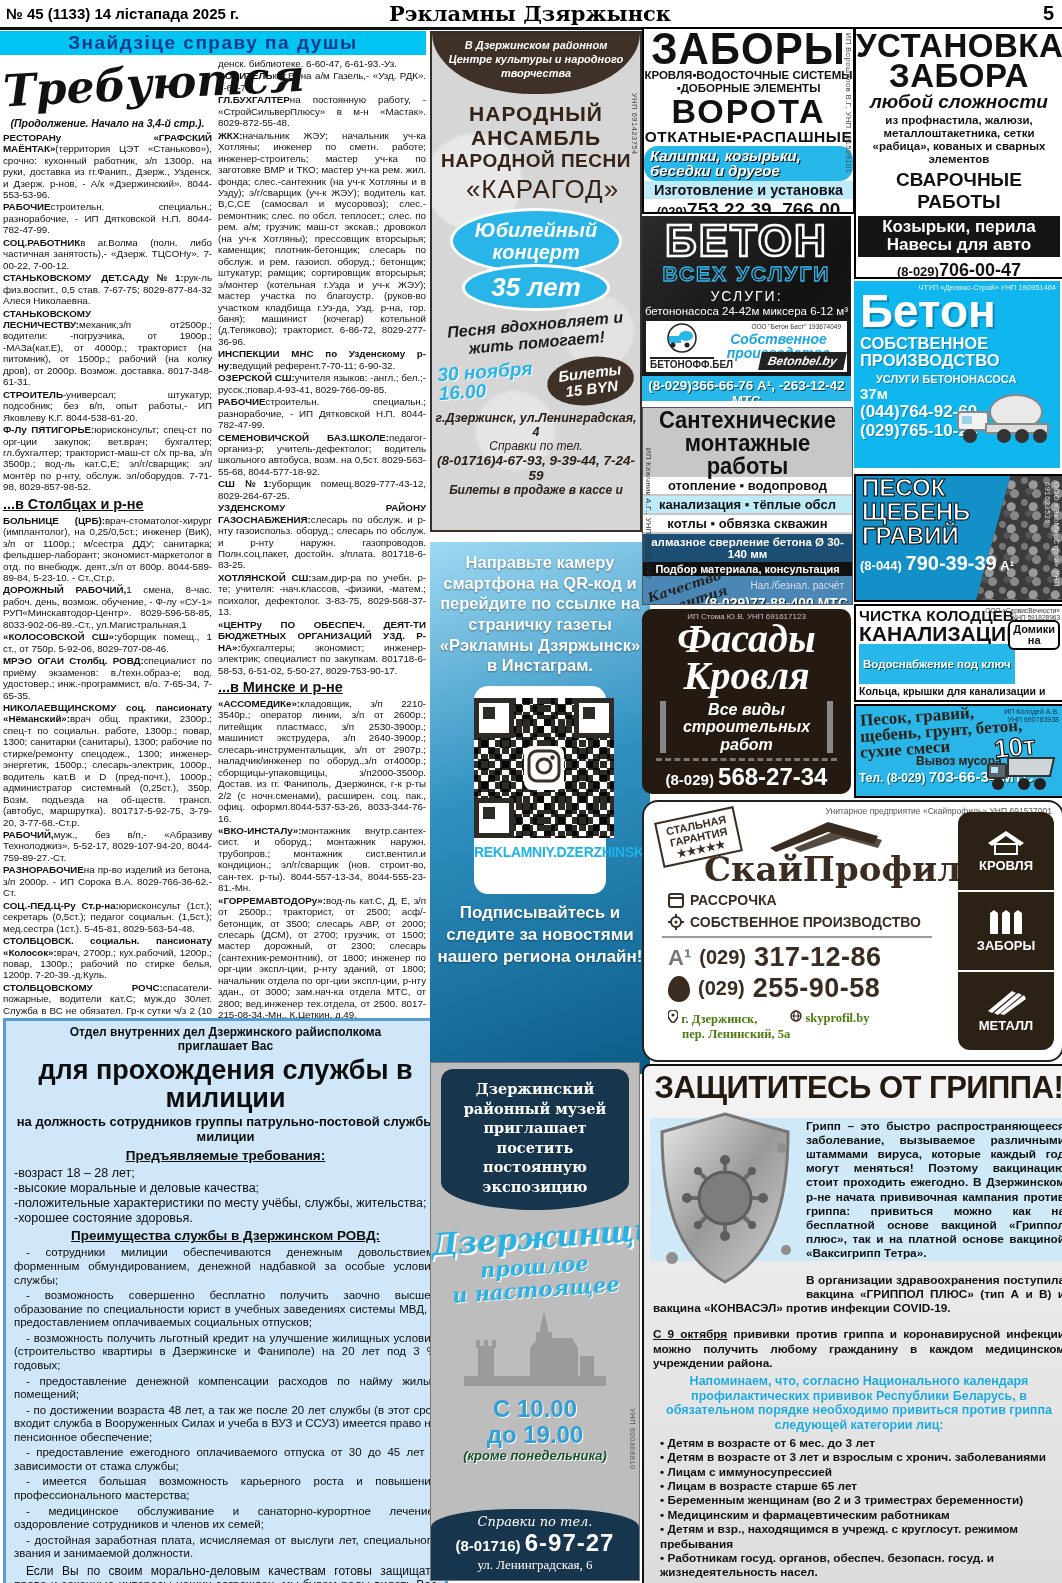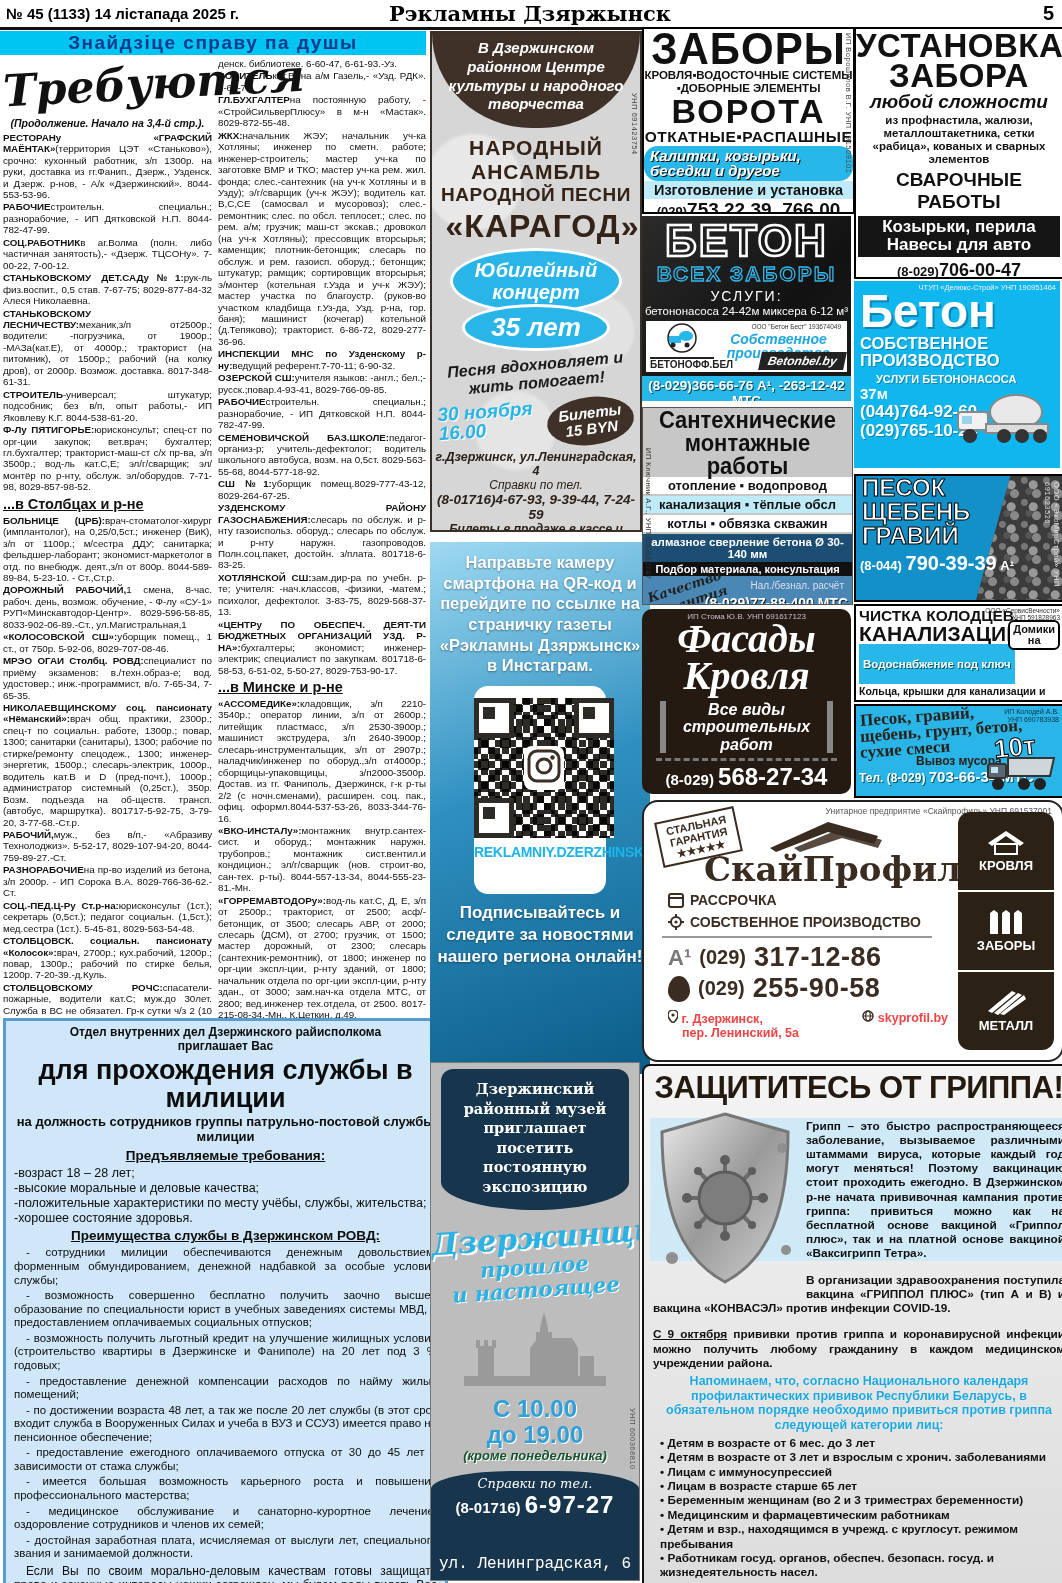--- a/index.html
+++ b/index.html
@@ -38,25 +38,25 @@
   .mil-req p{font-size:12.5px;margin:0 0 1px 0;}
   .mil-adv p{font-size:11.5px;line-height:1.18;margin:0 0 2px 0;text-align:justify;text-indent:12px;}
   .mil-close{font-size:12px;line-height:1.2;text-align:justify;text-indent:12px;margin:3px 0;}
 
   
   .karagod{left:430px;top:31px;width:208px;height:497px;border:2px solid #3a2f26;background:
     radial-gradient(circle at 20% 30%,#e8e8e8 0 12%,transparent 13%),
     radial-gradient(circle at 80% 60%,#e2e2e2 0 10%,transparent 11%),
     radial-gradient(circle at 40% 80%,#e5e5e5 0 9%,transparent 10%),#d6d6d6;
     text-align:center;color:#3a2a1e;}
-  .kg-head{background:#3f3128;color:#fff;border-radius:0 0 48% 48%/0 0 100% 100%;padding:6px 14px 14px;font-style:italic;font-weight:bold;font-size:15px;line-height:1.25;}
+  .kg-head{background:#3f3128;color:#fff;border-radius:0 0 48% 48%/0 0 100% 100%;padding:6px 14px 14px;font-style:italic;font-weight:bold;font-size:11px;line-height:1.25;}
   .kg-l1{font-weight:800;font-size:21px;letter-spacing:1px;margin-top:8px;color:#352317;}
   .kg-l2{font-weight:800;font-size:21px;letter-spacing:1px;color:#352317;}
   .kg-l3{font-weight:800;font-size:19px;letter-spacing:.5px;color:#352317;}
-  .kg-name{font-weight:700;font-size:32px;letter-spacing:1px;color:#352317;margin-top:2px;padding-left:13px;}
+  .kg-name{font-weight:400;font-size:26px;letter-spacing:1px;color:#352317;margin-top:2px;padding-left:13px;}
   .kg-oval1{display:inline-block;background:#29b5e8;color:#fff;border-radius:50%;padding:8px 22px;font-style:italic;font-weight:bold;font-size:20px;line-height:1.1;margin-top:6px;box-shadow:0 0 0 3px #fff;}
   .kg-oval2{display:inline-block;background:#29b5e8;color:#fff;border-radius:50%;padding:5px 26px;font-style:italic;font-weight:800;font-size:26px;margin-top:-4px;box-shadow:0 0 0 3px #fff;}
   .kg-slogan{font-style:italic;font-weight:bold;font-size:16px;color:#1b1b1b;transform:rotate(-5deg);margin-top:8px;line-height:1.15;}
   .kg-row{display:flex;align-items:center;justify-content:space-between;padding:0 6px;margin-top:4px;}
   .kg-date{color:#29b5e8;font-style:italic;font-weight:800;font-size:19px;line-height:1;transform:rotate(-4deg);text-shadow:1px 1px 0 #fff;text-align:left;}
   .kg-tick{background:#3f3128;color:#fff;border-radius:50%;padding:8px 12px;font-style:italic;font-weight:bold;font-size:15px;line-height:1.05;transform:rotate(-7deg);}
   .kg-addr{font-weight:bold;font-style:italic;font-size:12.5px;margin-top:6px;color:#2c2118;}
   .kg-ref{font-style:italic;font-size:12px;color:#2c2118;}
   .kg-ph{font-weight:bold;font-style:italic;font-size:13.5px;color:#2c2118;}
   .kg-sale{font-style:italic;font-weight:bold;font-size:12px;color:#2c2118;}
@@ -82,21 +82,21 @@
   .mu-badge{background:#17364d;color:#fff;margin:6px 10px 0;border-radius:12px 12px 50% 50%/12px 12px 28px 28px;padding:10px 8px 14px;font-weight:bold;font-size:14.5px;line-height:1.35;font-family:"DejaVu Serif",serif;}
   .mu-title{color:#2ab2e4;font-family:"DejaVu Serif",serif;font-style:italic;font-weight:bold;font-size:30px;margin-top:10px;transform:rotate(-4deg);text-shadow:2px 2px 0 #fff;}
   .mu-sub{color:#2ab2e4;font-family:"DejaVu Serif",serif;font-style:italic;font-weight:bold;font-size:21px;line-height:1.1;transform:rotate(-4deg);text-shadow:1px 1px 0 #fff;}
   .mu-img{margin-top:4px;}
   .mu-hours{color:#2f9fd8;font-weight:800;font-size:24px;line-height:1.1;text-shadow:1px 1px 0 #fff;}
   .mu-note{color:#14532d;font-style:italic;font-weight:bold;font-size:13px;text-shadow:1px 1px 0 #fff;}
   .mu-foot{position:absolute;left:0;right:0;bottom:0;background:#17364d;color:#fff;padding:5px 4px 7px;border-radius:40% 40% 0 0/18px 18px 0 0;}
   .mu-ref{font-style:italic;font-size:13px;font-family:"DejaVu Serif",serif;}
   .mu-ph{font-weight:bold;font-size:15px;}
   .mu-ph b{font-size:24px;letter-spacing:1px;}
-  .mu-addr{font-size:16px;font-family:Liberation Mono, monospace;margin-top:36px;}
+  .mu-addr{font-size:13px;font-family:Liberation Serif, serif;}
   .mu-unp{position:absolute;right:2px;bottom:110px;color:#555;}
 
   
   .zabory{left:642px;top:27px;width:209px;height:183px;border:2px solid #000;background:#fff;text-align:center;color:#111;}
   .zb-title{font-weight:800;font-size:42px;line-height:.95;letter-spacing:1px;transform:scaleY(1.05);}
   .zb-sub{font-weight:800;font-size:11.5px;line-height:1.15;}
   .zb-title2{font-weight:800;font-size:34px;line-height:.95;letter-spacing:2px;}
   .zb-sub2{font-weight:800;font-size:15.5px;letter-spacing:.5px;}
   .zb-cyan{background:#27b7e8;color:#fff;font-weight:800;font-style:italic;font-size:15px;line-height:1.05;text-align:left;padding:2px 6px;text-shadow:1px 1px 0 #000;border-radius:14px;}
   .zb-make{background:#bfeaf8;font-weight:800;font-size:14.5px;padding:1px 0;}
@@ -147,21 +147,21 @@
   .sky-brandrow{margin:2px 0 0 60px;width:240px;text-align:center;}
   .sky-roof{display:block;margin:0 auto;}
   .sky-brand{font-family:"DejaVu Serif",serif;font-weight:bold;font-size:34px;color:#3a2c20;line-height:1;}
   .sky-feat{margin:6px 0 0 24px;font-weight:800;font-size:14px;color:#3a2c20;display:flex;align-items:center;gap:6px;}
   .sky-hr{border-top:2px solid #999;margin:6px 18px 4px 18px;width:270px;}
   .sky-phrow{margin-left:24px;display:flex;align-items:center;gap:8px;font-weight:800;color:#3a2c20;}
   .sky-phrow .op{font-size:22px;color:#777;}
   .sky-phrow .ppre{font-size:20px;}
   .sky-phrow .pnum{font-size:27px;letter-spacing:.5px;}
   .mts-egg{width:22px;height:26px;background:#3a2c20;border-radius:50% 50% 50% 50%/58% 58% 42% 42%;display:inline-block;}
-  .sky-foot{display:flex;justify-content:space-between;margin:6px 24px 0 24px;font-weight:bold;font-size:12.5px;color:#ef4444;width:280px;}
+  .sky-foot{display:flex;margin:6px 24px 0 24px;font-weight:bold;font-size:12.5px;color:#4d7c0f;width:280px;font-family:Liberation Serif, serif;}
   .sky-cats{position:absolute;right:8px;top:10px;width:96px;bottom:10px;background:#2c2115;border-radius:12px;display:flex;flex-direction:column;}
   .sky-cat{flex:1;border-bottom:2px solid #fff;display:flex;flex-direction:column;align-items:center;justify-content:center;color:#fff;font-weight:800;font-size:13px;gap:3px;}
   .sky-cat:last-child{border-bottom:none;}
 
   
   .gripp{left:642px;top:1064px;width:418px;height:517px;border:2px solid #111;border-radius:8px;background:linear-gradient(180deg,#f4f4f4,#dcdcdc);padding:4px 8px 4px 6px;color:#111;}
   .gr-title{font-weight:800;font-size:31px;text-align:center;color:#241a10;letter-spacing:-.5px;}
   .gr-shield{float:left;width:150px;height:180px;margin:2px 6px 2px 0;}
   .gr-p{font-weight:bold;font-size:11.8px;line-height:1.2;text-align:justify;background:#cfe9f6;padding:1px 3px;margin-bottom:2px;}
   .gr-p2{font-weight:bold;font-size:11.8px;line-height:1.2;text-align:justify;margin-bottom:2px;padding:0 3px;}
@@ -518,21 +518,21 @@
     <div class="zb-title2">ВОРОТА</div>
     <div class="zb-sub2">ОТКАТНЫЕ▪РАСПАШНЫЕ</div>
     <div class="zb-cyan"><span>Калитки, козырьки,</span><br><span>беседки и другое</span></div>
     <div class="zb-make">Изготовление и установка</div>
     <div class="zb-ph"><span>(029)</span><b>753 22 39, 766 00 26</b></div>
     <div class="vtext zb-unp">ИП Ворошилов В.Г. УНП 191509101</div>
   </div>
 
   <div class="blk betond">
     <div class="bd-title">БЕТОН</div>
-    <div class="bd-sub">ВСЕХ ЗАБОРЫ</div>
+    <div class="bd-sub">ВСЕХ УСЛУГИ</div>
     <div class="bd-usl">УСЛУГИ:</div>
     <div class="bd-det">бетононасоса 24-42м миксера 6-12 м³</div>
     <div class="bd-white">
       <div class="bd-unp">ООО "Бетон Бест" 193674049</div>
       <div class="bd-logo">
         <svg width="46" height="30" viewBox="0 0 46 30">
             <circle cx="23" cy="15" r="14" fill="none" stroke="#222" stroke-width="1.5"></circle>
             <rect x="10" y="13" width="12" height="7" fill="#27b7e8"></rect>
             <ellipse cx="27" cy="13" rx="7" ry="5" fill="#27b7e8"></ellipse>
             <circle cx="14" cy="22" r="2.5" fill="#222"></circle>

